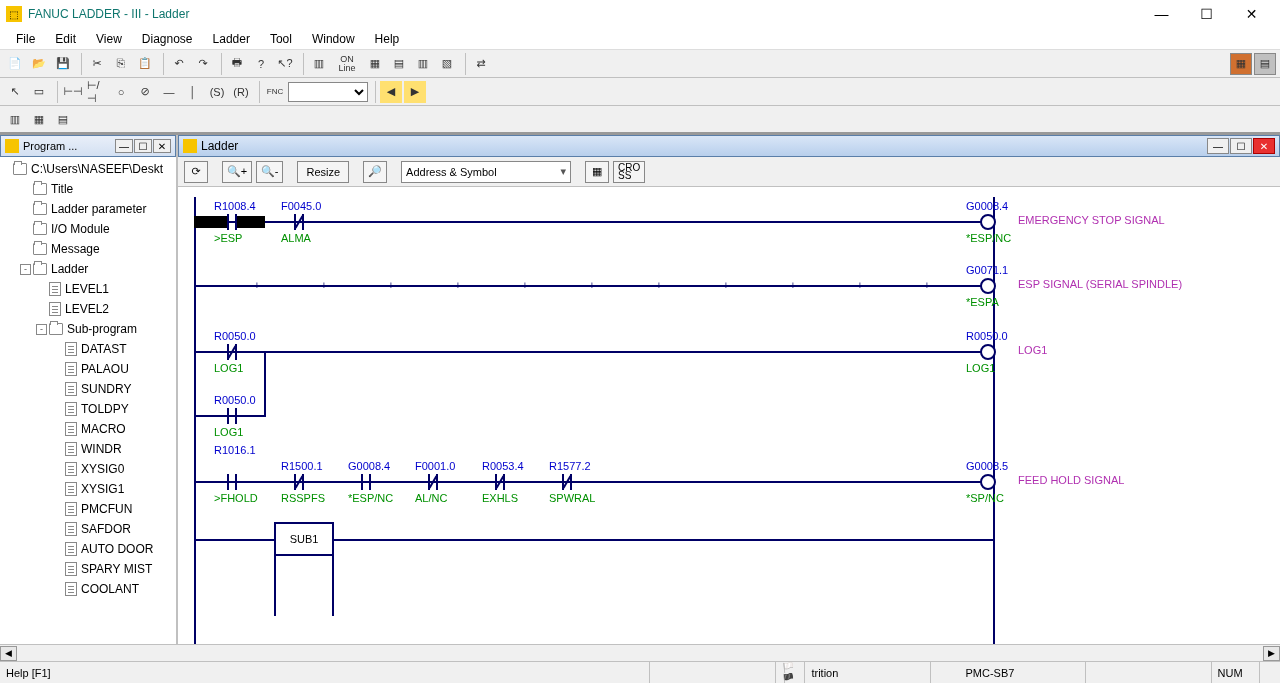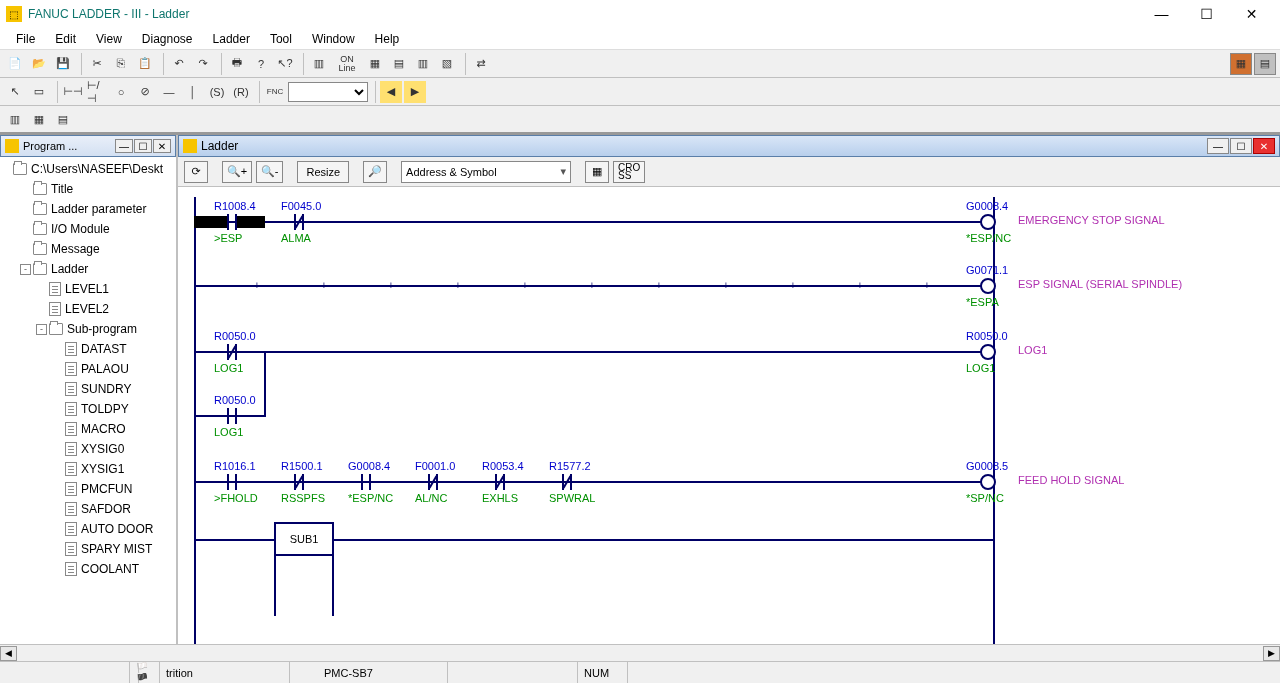--- a/index.html
+++ b/index.html
@@ -258,20 +258,26 @@
             <span class="ind" style="width:52px"></span>
             <span class="noexp"></span>
             <span class="doc-ic"></span>
             <span>TOLDPY</span>
           </div>
           <div class="tree-row">
             <span class="ind" style="width:52px"></span>
             <span class="noexp"></span>
             <span class="doc-ic"></span>
             <span>MACRO</span>
+          </div>
+          <div class="tree-row">
+            <span class="ind" style="width:52px"></span>
+            <span class="noexp"></span>
+            <span class="doc-ic"></span>
+            <span>WINDR</span>
           </div>
           <div class="tree-row">
             <span class="ind" style="width:52px"></span>
             <span class="noexp"></span>
             <span class="doc-ic"></span>
             <span>XYSIG0</span>
           </div>
           <div class="tree-row">
             <span class="ind" style="width:52px"></span>
             <span class="noexp"></span>
@@ -390,21 +396,21 @@
         <div class="comment" style="left:840px;top:157px">LOG1</div>
         <div class="hline" style="left:86px;top:164px;width:2px;height:64px"></div>
         <div class="hline" style="left:18px;top:228px;width:70px"></div>
         <div class="addr" style="left:36px;top:207px">R0050.0</div>
         <div class="contact" style="left:44px;top:221px">
           <div class="bar1"></div>
           <div class="bar2"></div>
         </div>
         <div class="sym" style="left:36px;top:239px">LOG1</div>
         <div class="hline" style="left:18px;top:294px;width:797px"></div>
-        <div class="addr" style="left:36px;top:273px">R1016.1</div>
+        <div class="addr" style="left:36px;top:257px">R1016.1</div>
         <div class="contact" style="left:44px;top:287px">
           <div class="bar1"></div>
           <div class="bar2"></div>
         </div>
         <div class="sym" style="left:36px;top:305px">&gt;FHOLD</div>
         <div class="addr" style="left:103px;top:273px">R1500.1</div>
         <div class="contact nc" style="left:111px;top:287px">
           <div class="bar1"></div>
           <div class="bar2"></div>
         </div>
@@ -446,20 +452,21 @@
   </div>
 </div>
 
 <div class="hscroll">
   <div class="arrow">◀</div>
   <div class="track"></div>
   <div class="arrow">▶</div>
 </div>
 
 <div class="status">
+  <div class="cell help">Help [F1]</div>
   <div class="cell" style="width:130px;"></div>
   <div class="cell flags">
       <span>🏳️🏴</span>
     </div>
   <div class="cell" style="width:130px;">trition</div>
   <div class="cell" style="width:130px;margin-left:28px;">PMC-SB7</div>
   <div class="cell" style="width:130px;"></div>
   <div class="cell" style="width:50px;">NUM</div>
   <div class="cell" style="width:20px;border-right:none;"></div>
 </div>

